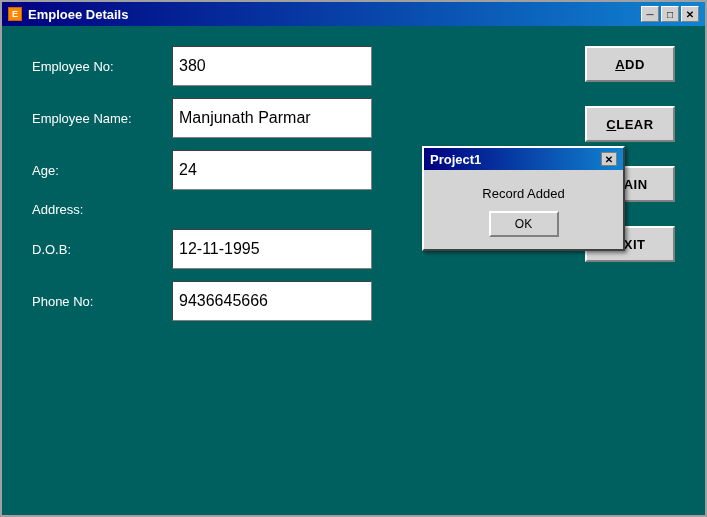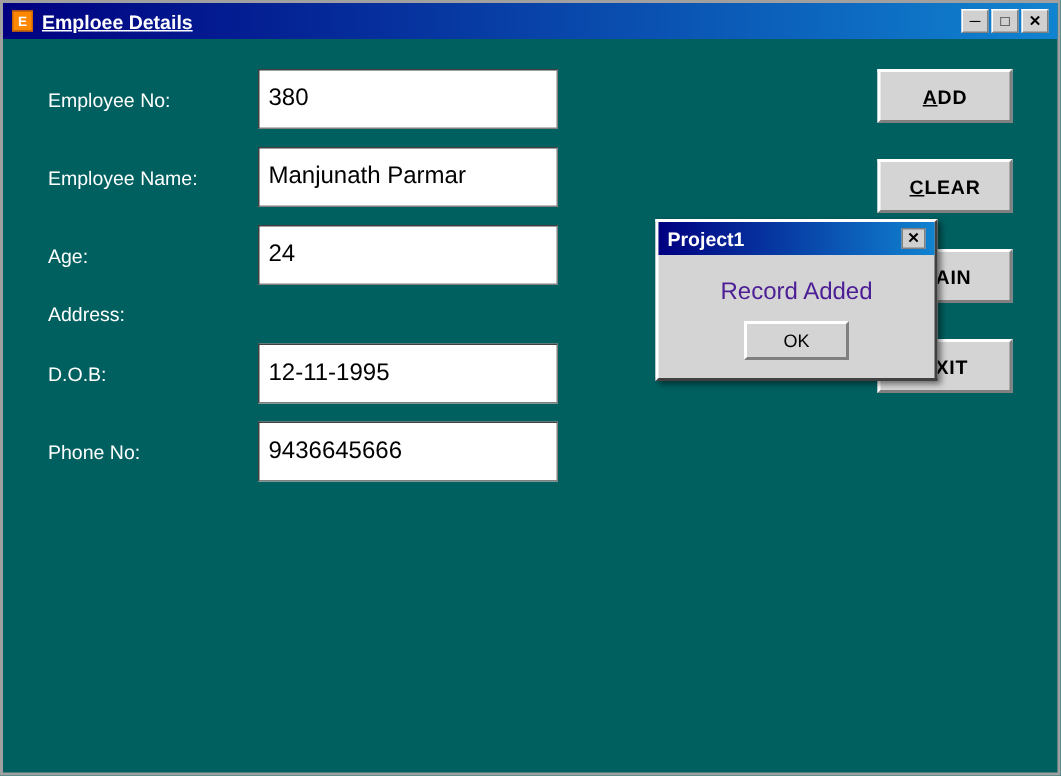--- a/index.html
+++ b/index.html
@@ -45,21 +45,20 @@
       align-items: center;
       justify-content: center;
       color: white;
       font-weight: bold;
     }
 
     .title-bar-title {
       flex: 1;
       font-size: 13px;
       font-weight: bold;
-      text-decoration: underline;
     }
 
     .title-bar-controls {
       display: flex;
       gap: 2px;
     }
 
     .title-btn {
       width: 18px;
       height: 16px;
@@ -153,21 +152,21 @@
       position: absolute;
       top: 0; left: 0; right: 0; bottom: 0;
       display: flex;
       align-items: flex-start;
       justify-content: flex-end;
       padding-top: 120px;
       padding-right: 80px;
     }
 
     .modal-dialog {
-      width: 188px;
+      width: 203px;
       background: #d4d4d4;
       border: 2px solid;
       border-top-color: #ffffff;
       border-left-color: #ffffff;
       border-right-color: #404040;
       border-bottom-color: #404040;
       box-shadow: 2px 2px 4px rgba(0,0,0,0.5);
     }
 
     .modal-title-bar {
@@ -201,22 +200,22 @@
 
     .modal-body {
       padding: 16px 12px 12px;
       display: flex;
       flex-direction: column;
       align-items: center;
       gap: 10px;
     }
 
     .modal-message {
-      font-size: 16px;
-      color: #4c1d95;
+      font-size: 13px;
+      color: #000000;
       text-align: center;
     }
 
     .modal-ok-btn {
       width: 70px;
       height: 26px;
       background: #d4d4d4;
       border: 2px solid;
       border-top-color: #ffffff;
       border-left-color: #ffffff;

